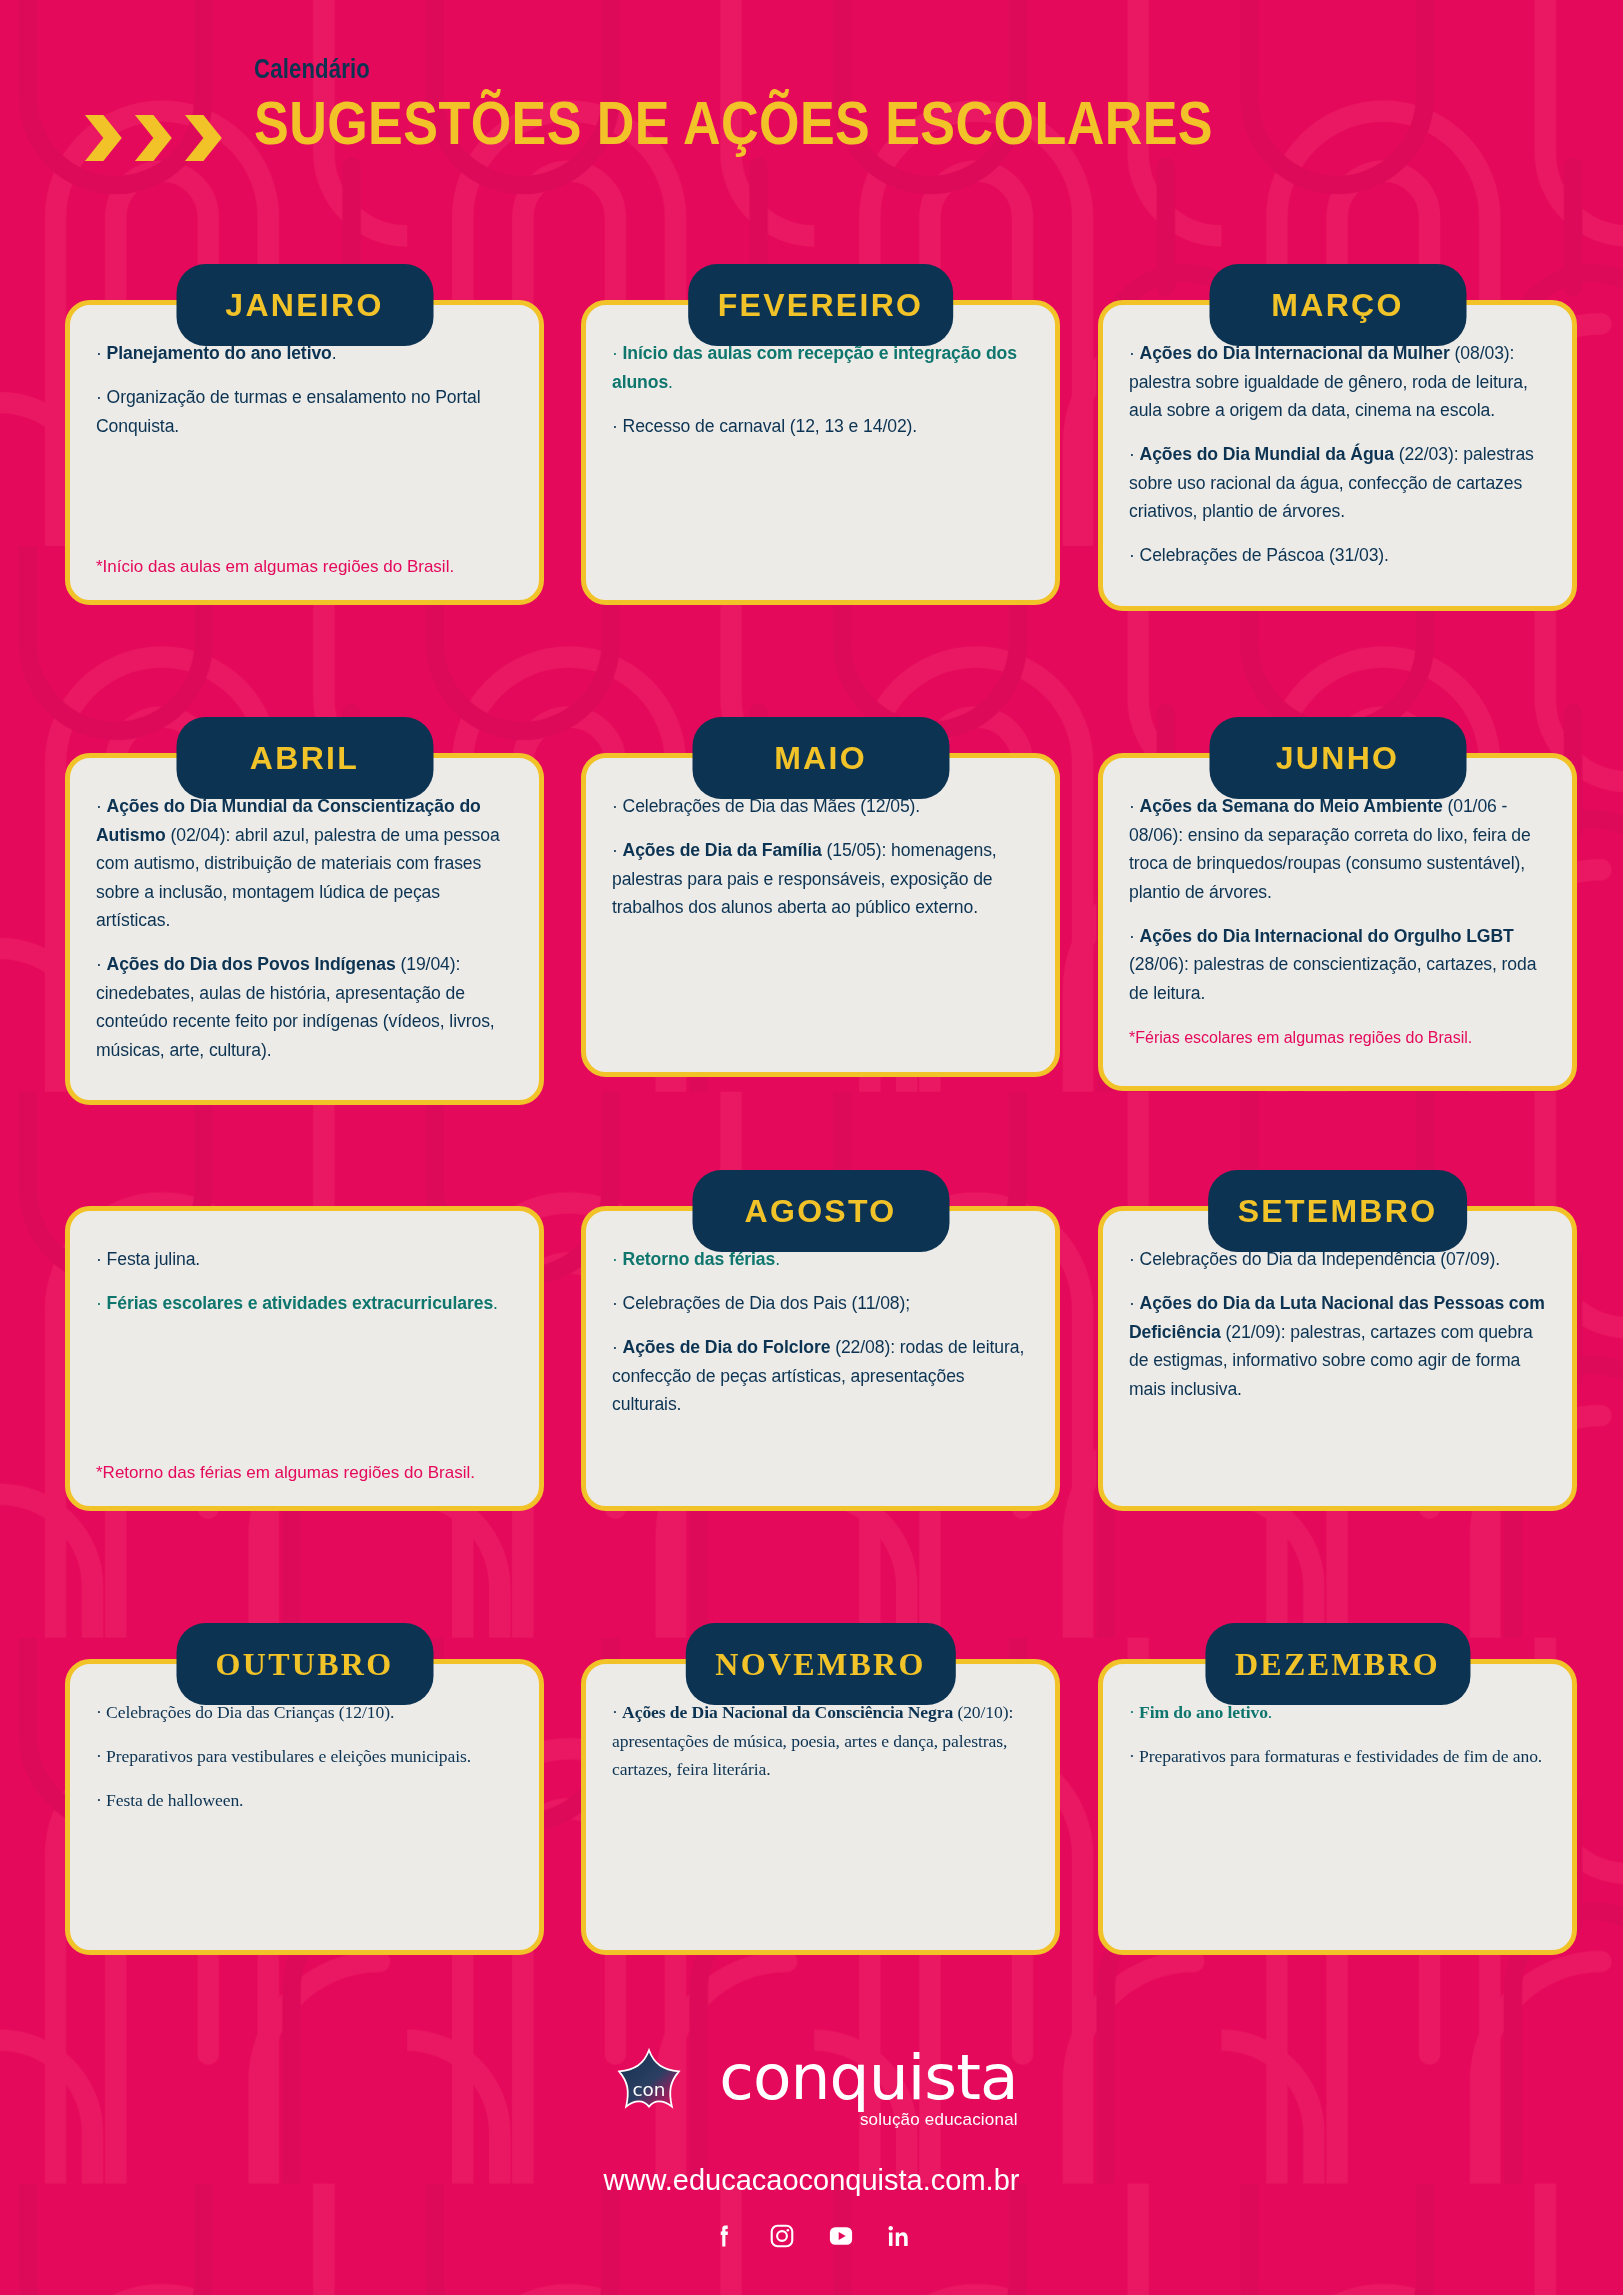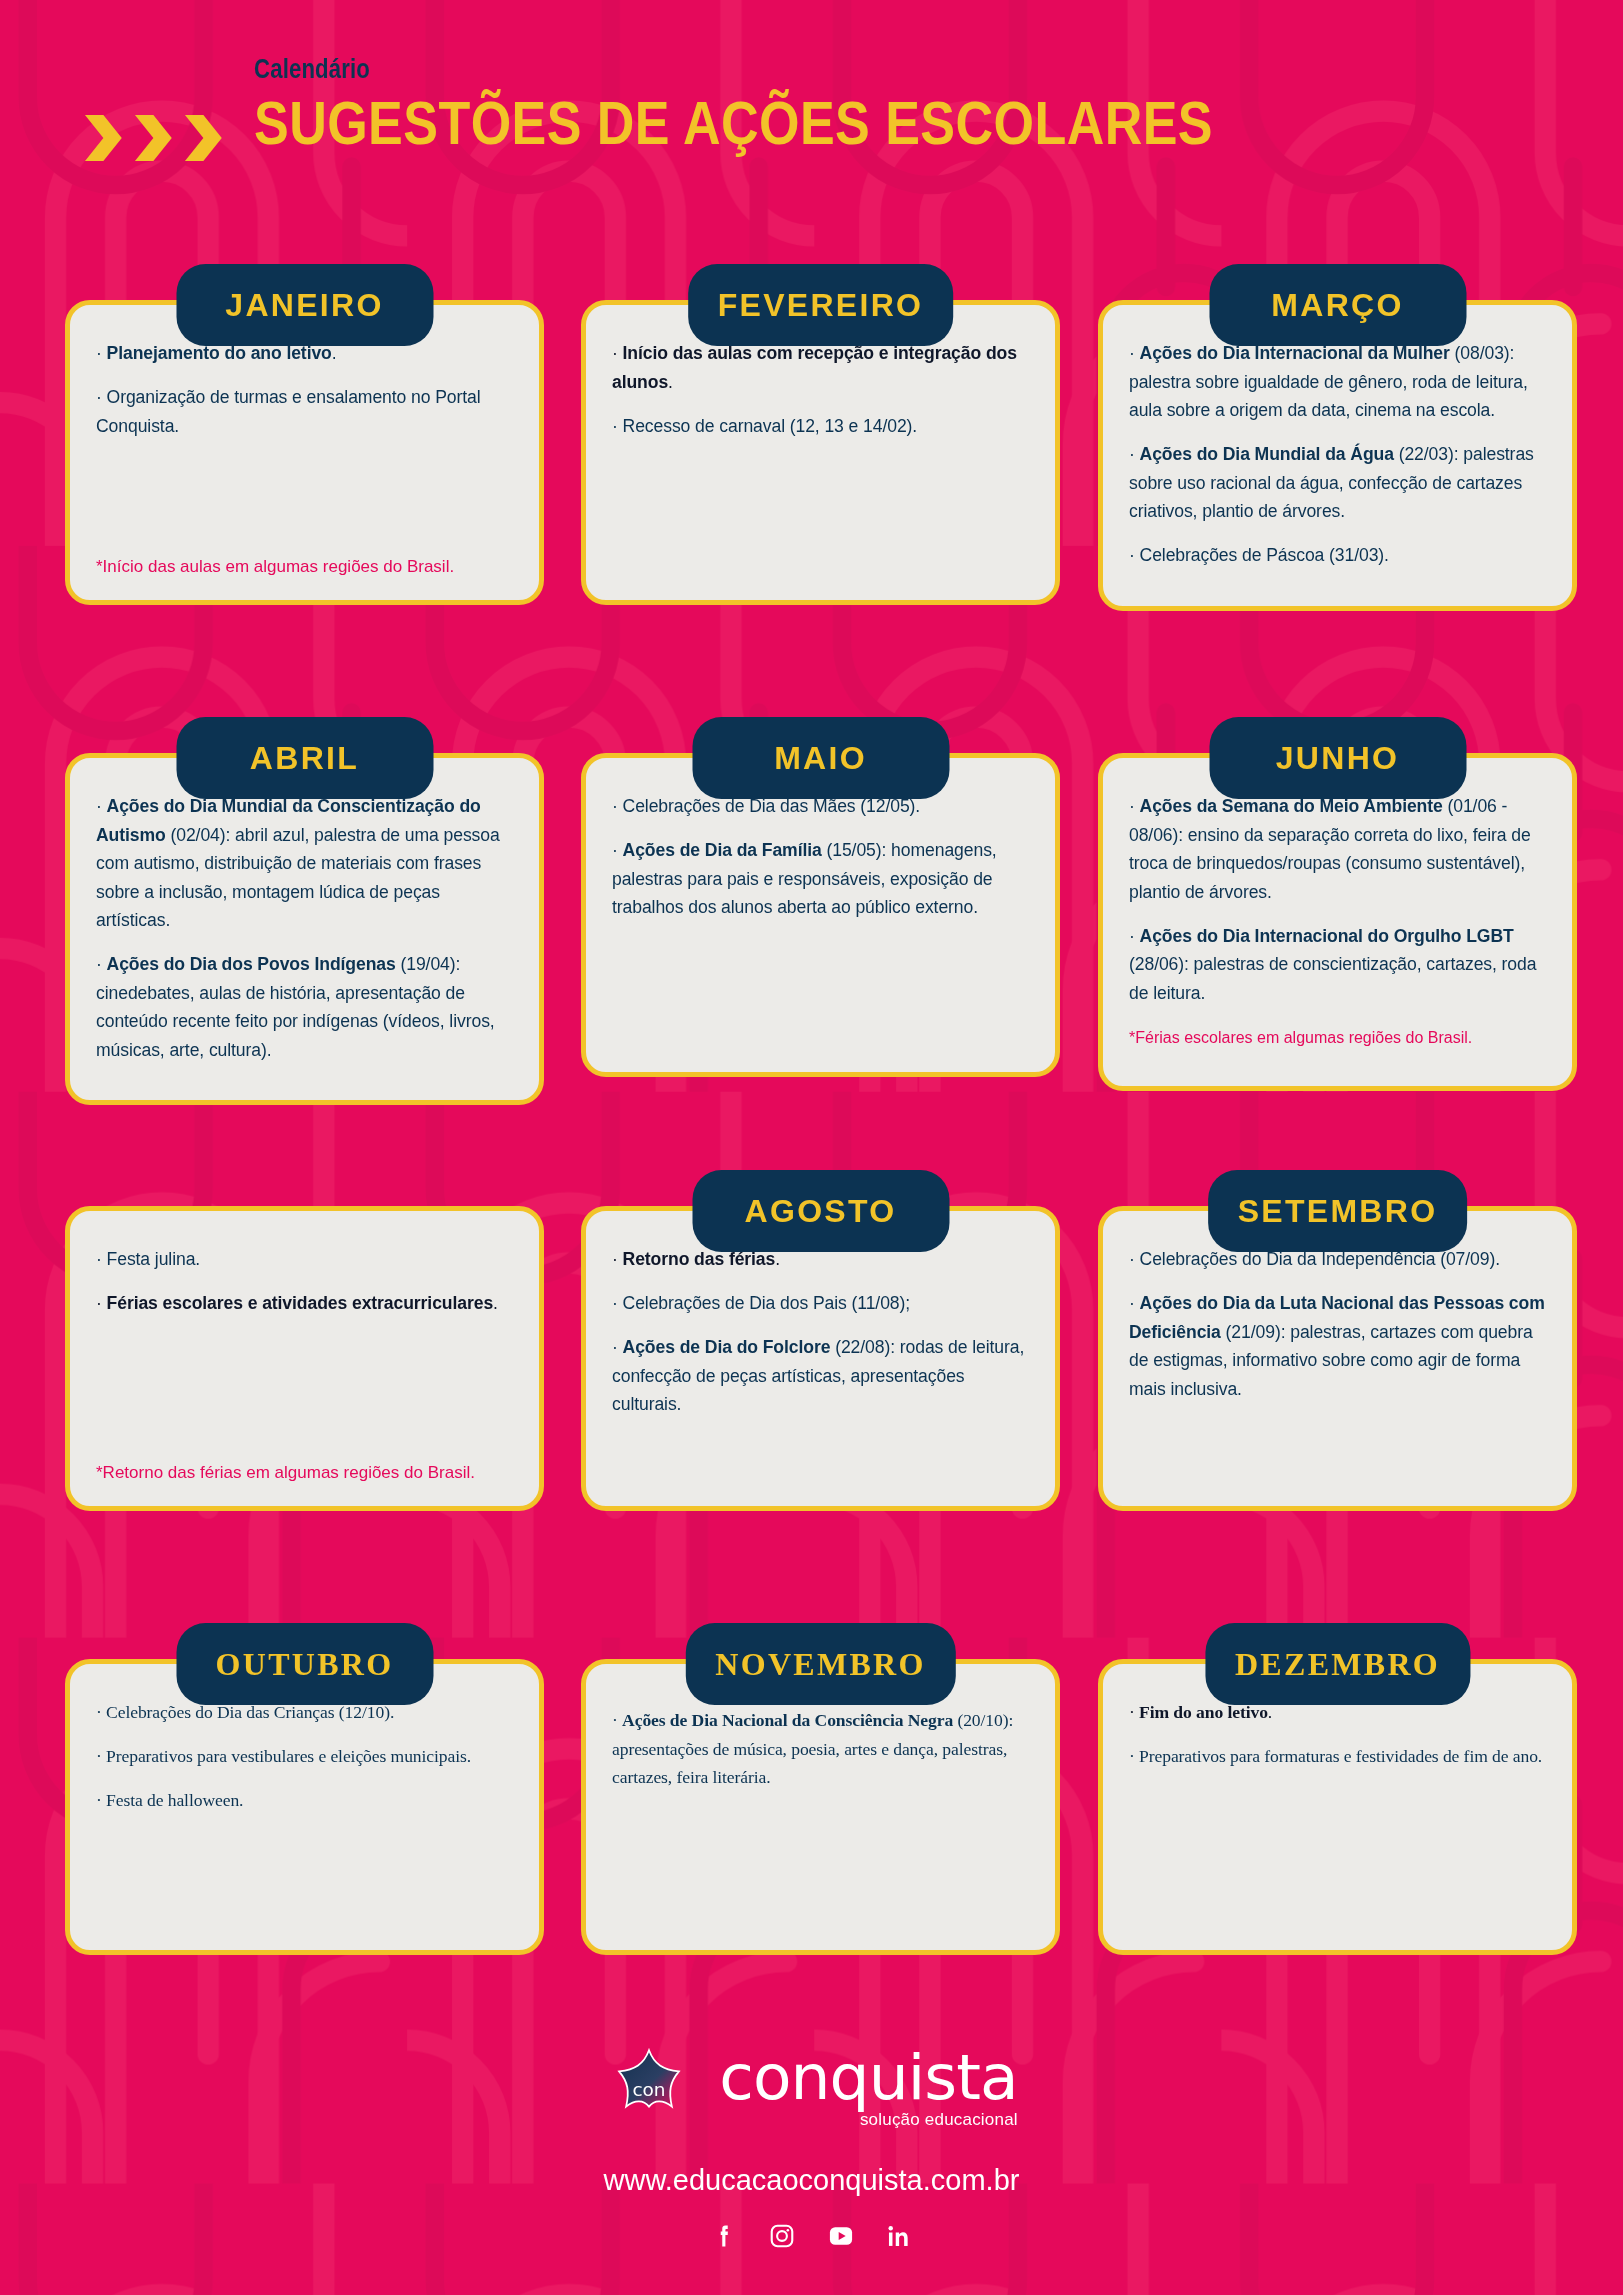--- a/index.html
+++ b/index.html
@@ -138,23 +138,23 @@
     z-index: 2;
   }
 
   .bullet {
     color: #0C3352;
     font-size: 17.6px;
     line-height: 1.62;
     margin-bottom: 15.7px;
     letter-spacing: -0.1px;
   }
-  .bullet:last-child { margin-bottom: 0; margin-top: 8px; }
+  .bullet:last-child { margin-bottom: 0; }
   .bullet b { font-weight: bold; }
-  .bullet.pink, .bullet.pink b { color: #0f172a; }
+  .bullet.pink, .bullet.pink b { color: #0f766e; }
 
   .note {
     color: #E5095B;
     font-size: 16px;
     line-height: 1.5;
     margin-top: auto;
     padding-top: 18.5px;
   }
   .note-bottom {
     position: absolute;

